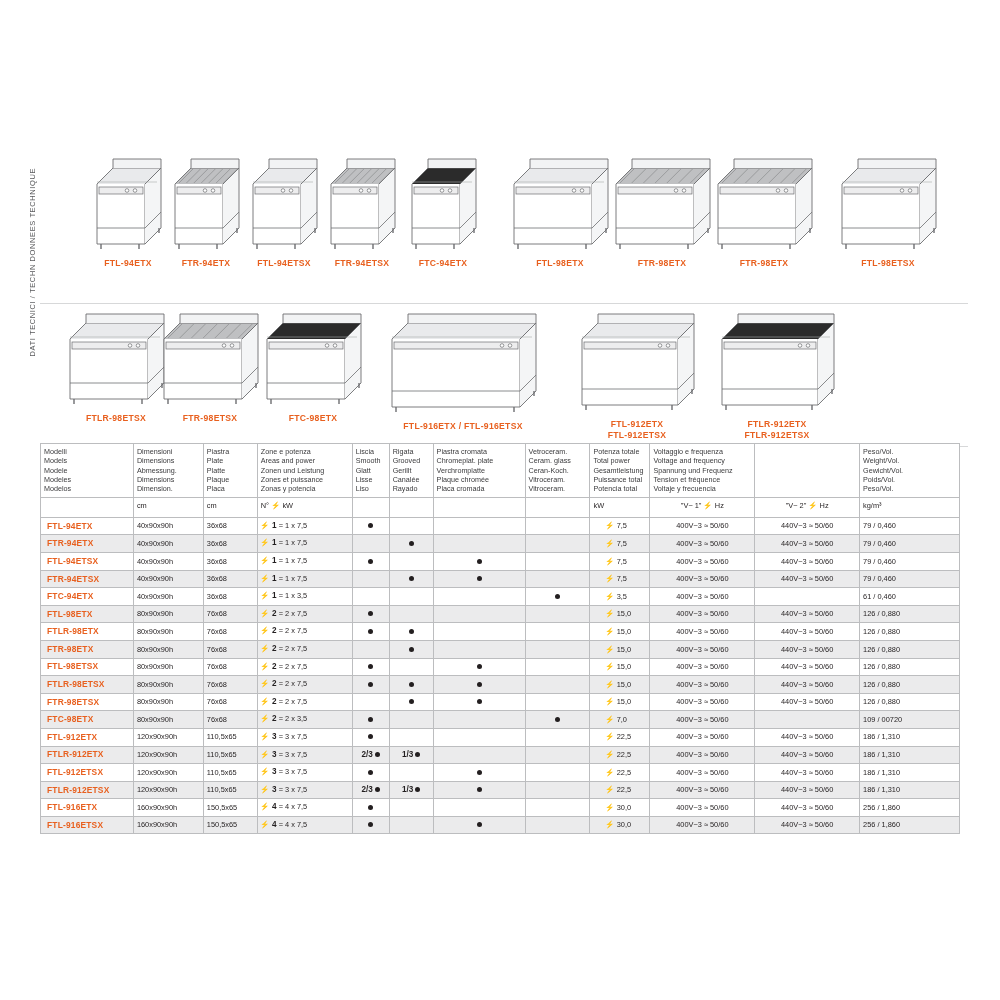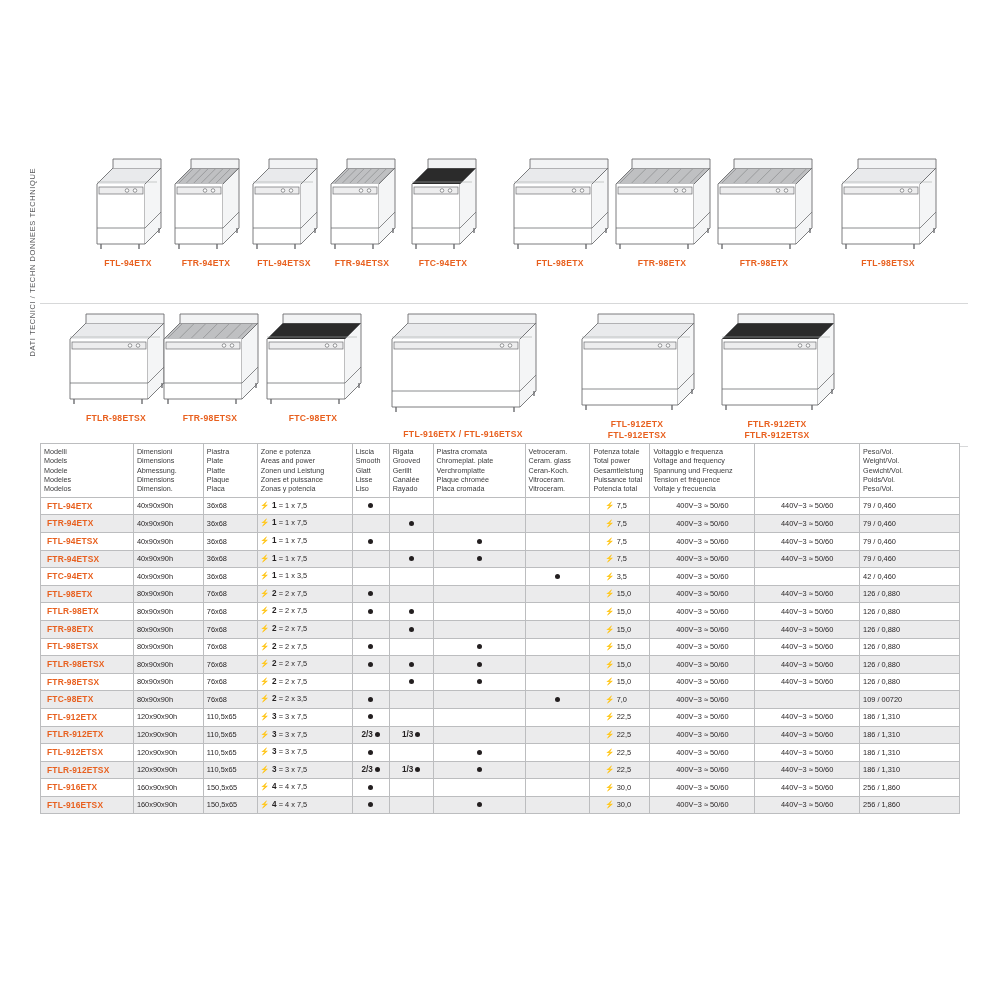--- a/index.html
+++ b/index.html
@@ -381,21 +381,21 @@
     <line x1="4" y1="78" x2="132" y2="78" stroke="#6d6e71" stroke-width="0.8"></line>
     <line x1="132" y1="78" x2="148" y2="62" stroke="#6d6e71" stroke-width="0.8"></line>
     <line x1="8" y1="94" x2="8" y2="99" stroke="#6d6e71" stroke-width="1.4"></line>
     <line x1="126" y1="94" x2="126" y2="99" stroke="#6d6e71" stroke-width="1.4"></line>
     <line x1="146" y1="78" x2="146" y2="83" stroke="#6d6e71" stroke-width="1.4"></line>
             <path d="M4 26 L 20 10 L 148 10 L 132 26" fill="#e9eaec" stroke="#6d6e71" stroke-width="0.9"></path>
                 <path d="M20 10 L 20 1 L 148 1 L 148 10" fill="#f2f3f4" stroke="#6d6e71" stroke-width="0.9"></path>
             <path d="M4 24 L 144 24" stroke="#a9abad" stroke-width="0.6" fill="none"></path>
   </svg>
         </div>
-        <div class="cap" style="margin-top: 12px;">FTL-916ETX / FTL-916ETSX</div>
+        <div class="cap" style="margin-top: 4px;">FTL-916ETX / FTL-916ETSX</div>
       </div>
       <div class="prod" style="left: 530px; top: 0px;">
         <div class="unit">
           <svg width="118" height="102" viewBox="0 0 118 102">
 
     <path d="M4 26 L4 92 L100 92 L100 26" fill="#ffffff" stroke="#6d6e71" stroke-width="0.9"></path>
     <path d="M100 26 L116 10 L116 76 L100 92" fill="#f4f5f6" stroke="#6d6e71" stroke-width="0.9"></path>
     <rect x="6" y="29" width="92" height="7" fill="#ededee" stroke="#6d6e71" stroke-width="0.7"></rect>
     <circle cx="90" cy="32.5" r="1.8" fill="#fff" stroke="#6d6e71" stroke-width="0.7"></circle>
     <circle cx="82" cy="32.5" r="1.8" fill="#fff" stroke="#6d6e71" stroke-width="0.7"></circle>
@@ -460,20 +460,34 @@
           <td>Zone e potenza<br>Areas and power<br>Zonen und Leistung<br>Zones et puissance<br>Zonas y potencia</td>
           <td>Liscia<br>Smooth<br>Glatt<br>Lisse<br>Liso</td>
           <td>Rigata<br>Grooved<br>Gerillt<br>Canalée<br>Rayado</td>
           <td>Piastra cromata<br>Chromeplat. plate<br>Verchromplatte<br>Plaque chromée<br>Placa cromada</td>
           <td>Vetroceram.<br>Ceram. glass<br>Ceran-Koch.<br>Vitroceram.<br>Vitroceram.</td>
           <td>Potenza totale<br>Total power<br>Gesamtleistung<br>Puissance total<br>Potencia total</td>
           <td>Voltaggio e frequenza<br>Voltage and frequency<br>Spannung und Frequenz<br>Tension et fréquence<br>Voltaje y frecuencia</td>
           <td style="border-left: 1px solid rgb(188, 189, 191);">&nbsp;</td>
           <td>Peso/Vol.<br>Weight/Vol.<br>Gewicht/Vol.<br>Poids/Vol.<br>Peso/Vol.</td>
         </tr>
+      <tr class="units" id="unitrow">
+          <td>&nbsp;</td>
+          <td>cm</td>
+          <td>cm</td>
+          <td>N° <span class="bolt">⚡</span> kW</td>
+          <td>&nbsp;</td>
+          <td>&nbsp;</td>
+          <td>&nbsp;</td>
+          <td>&nbsp;</td>
+          <td>kW</td>
+          <td class="c">"V~ 1" <span class="bolt">⚡</span> Hz</td>
+          <td class="c">"V~ 2" <span class="bolt">⚡</span> Hz</td>
+          <td>kg/m³</td>
+        </tr>
     </thead>
     <tbody id="tbody">
         <tr class="data">
           <td class="model">FTL-94ETX</td>
           <td>40x90x90h</td>
           <td>36x68</td>
           <td><span class="zone"><span class="bolt">⚡</span> <b>1</b> = 1 x 7,5</span></td>
           <td class="c"><span class="dot"></span></td>
           <td class="c">&nbsp;</td>
           <td class="c">&nbsp;</td>
@@ -530,21 +544,21 @@
           <td>40x90x90h</td>
           <td>36x68</td>
           <td><span class="zone"><span class="bolt">⚡</span> <b>1</b> = 1 x 3,5</span></td>
           <td class="c">&nbsp;</td>
           <td class="c">&nbsp;</td>
           <td class="c">&nbsp;</td>
           <td class="c"><span class="dot"></span></td>
           <td><span class="tp"><span class="bolt">⚡</span> 3,5</span></td>
           <td class="c">400V~3 ≈ 50/60</td>
           <td class="c">&nbsp;</td>
-          <td>42 / 0,460</td>
+          <td>61 / 0,460</td>
         </tr>
         <tr class="data alt">
           <td class="model">FTL-98ETX</td>
           <td>80x90x90h</td>
           <td>76x68</td>
           <td><span class="zone"><span class="bolt">⚡</span> <b>2</b> = 2 x 7,5</span></td>
           <td class="c"><span class="dot"></span></td>
           <td class="c">&nbsp;</td>
           <td class="c">&nbsp;</td>
           <td class="c">&nbsp;</td>

